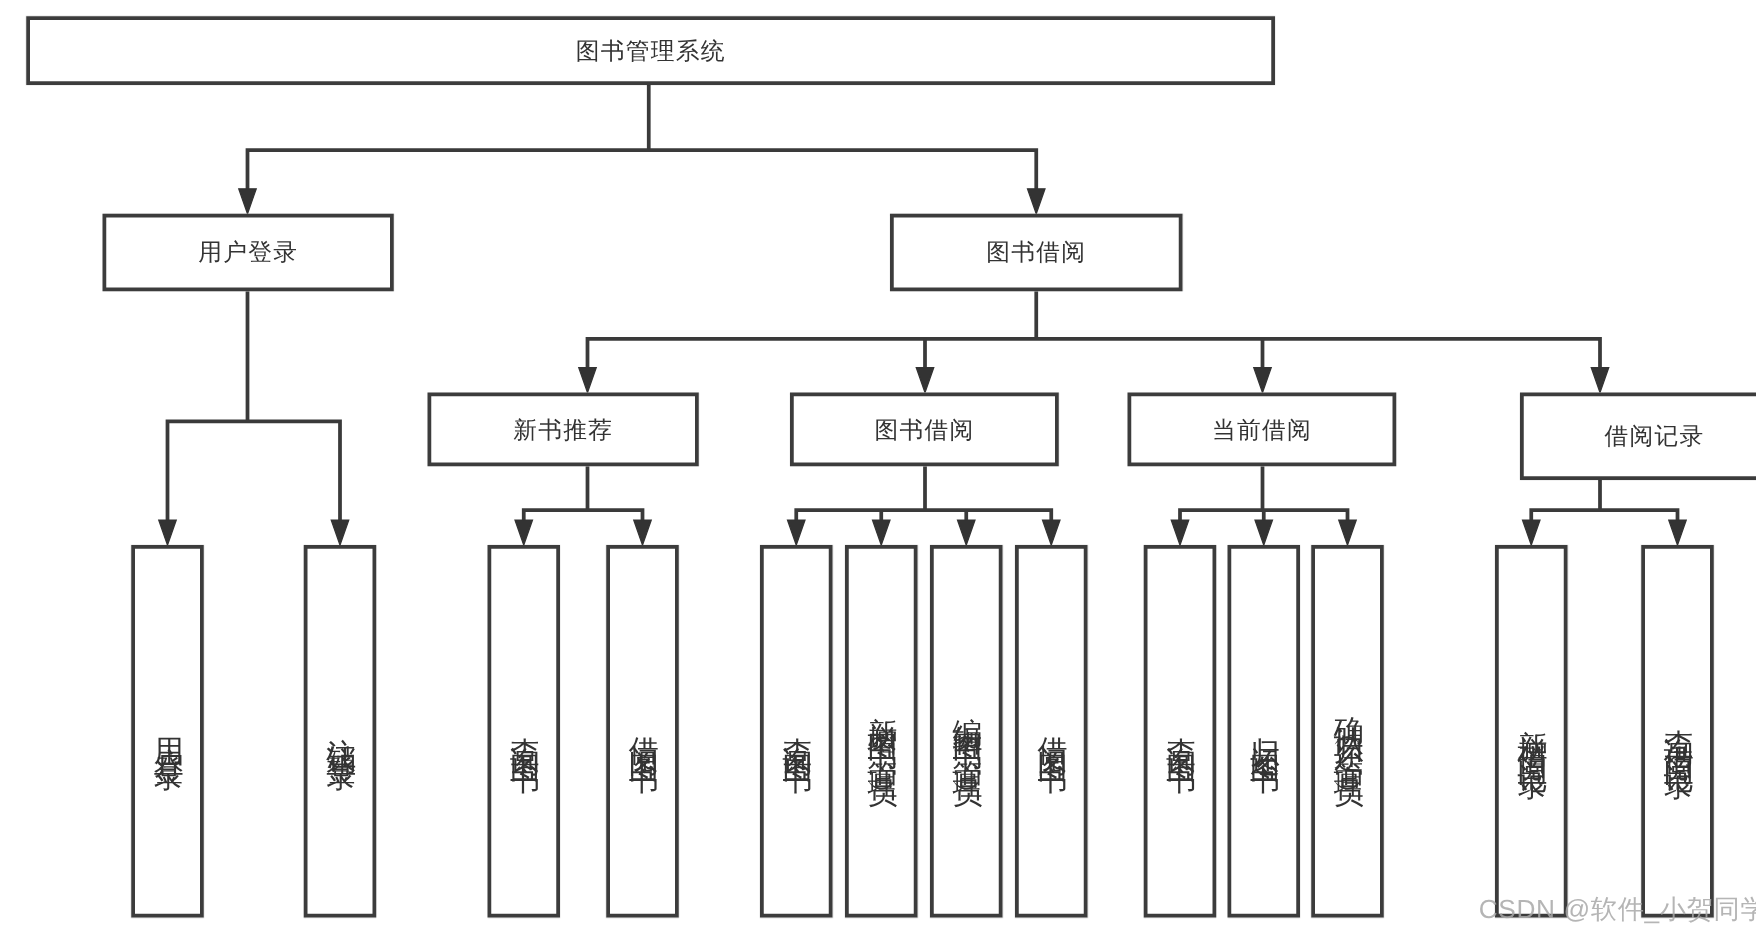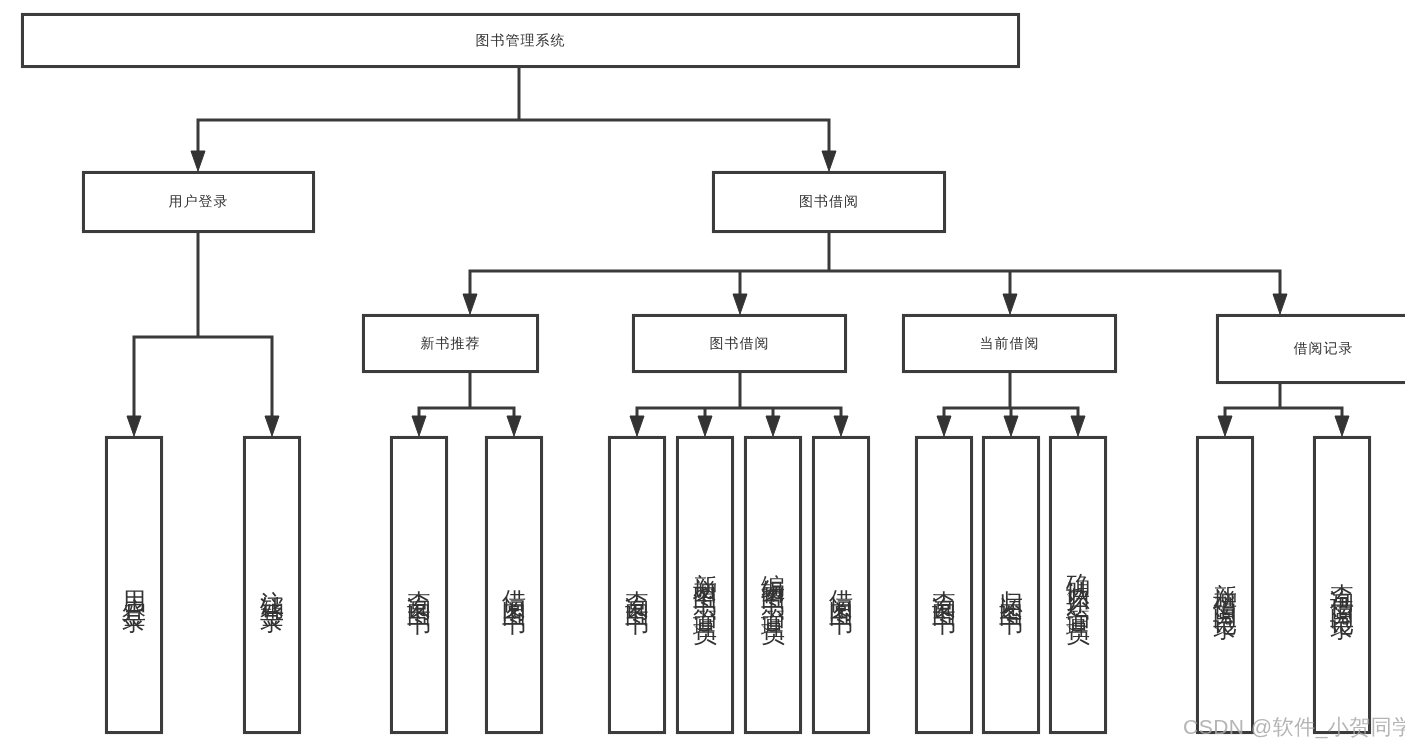--- a/index.html
+++ b/index.html
@@ -16,21 +16,21 @@
   .box{
     position:absolute;
     box-sizing:border-box;
     background:#ffffff;
     border:3px solid #3c3c3c;
     box-shadow:0 0 1px rgba(0,0,0,0.25);
     display:flex;align-items:center;justify-content:center;
     color:#333333;
   }
   .box .label{
-    font-size:14px;
+    font-size:19px;
     letter-spacing:1px;
     color:#333333;
     white-space:nowrap;
   }
   .box.leaf .label{
     writing-mode:vertical-rl;
     text-orientation:mixed;
     font-size:24px;
     letter-spacing:7px;
     line-height:1;
@@ -103,21 +103,21 @@
     <span class="label">图书管理系统</span>
   </div>
 
   <div class="box" style="left:82px;top:171px;width:233px;height:62px">
     <span class="label">用户登录</span>
   </div>
   <div class="box" style="left:712px;top:171px;width:234px;height:62px">
     <span class="label">图书借阅</span>
   </div>
 
-  <div class="box" style="left:362px;top:314px;width:177px;height:59px">
+  <div class="box" style="left:342px;top:314px;width:217px;height:59px">
     <span class="label">新书推荐</span>
   </div>
   <div class="box" style="left:632px;top:314px;width:215px;height:59px">
     <span class="label">图书借阅</span>
   </div>
   <div class="box" style="left:902px;top:314px;width:215px;height:59px">
     <span class="label">当前借阅</span>
   </div>
   <div class="box" style="left:1216px;top:314px;width:215px;height:70px">
     <span class="label">借阅记录</span>

